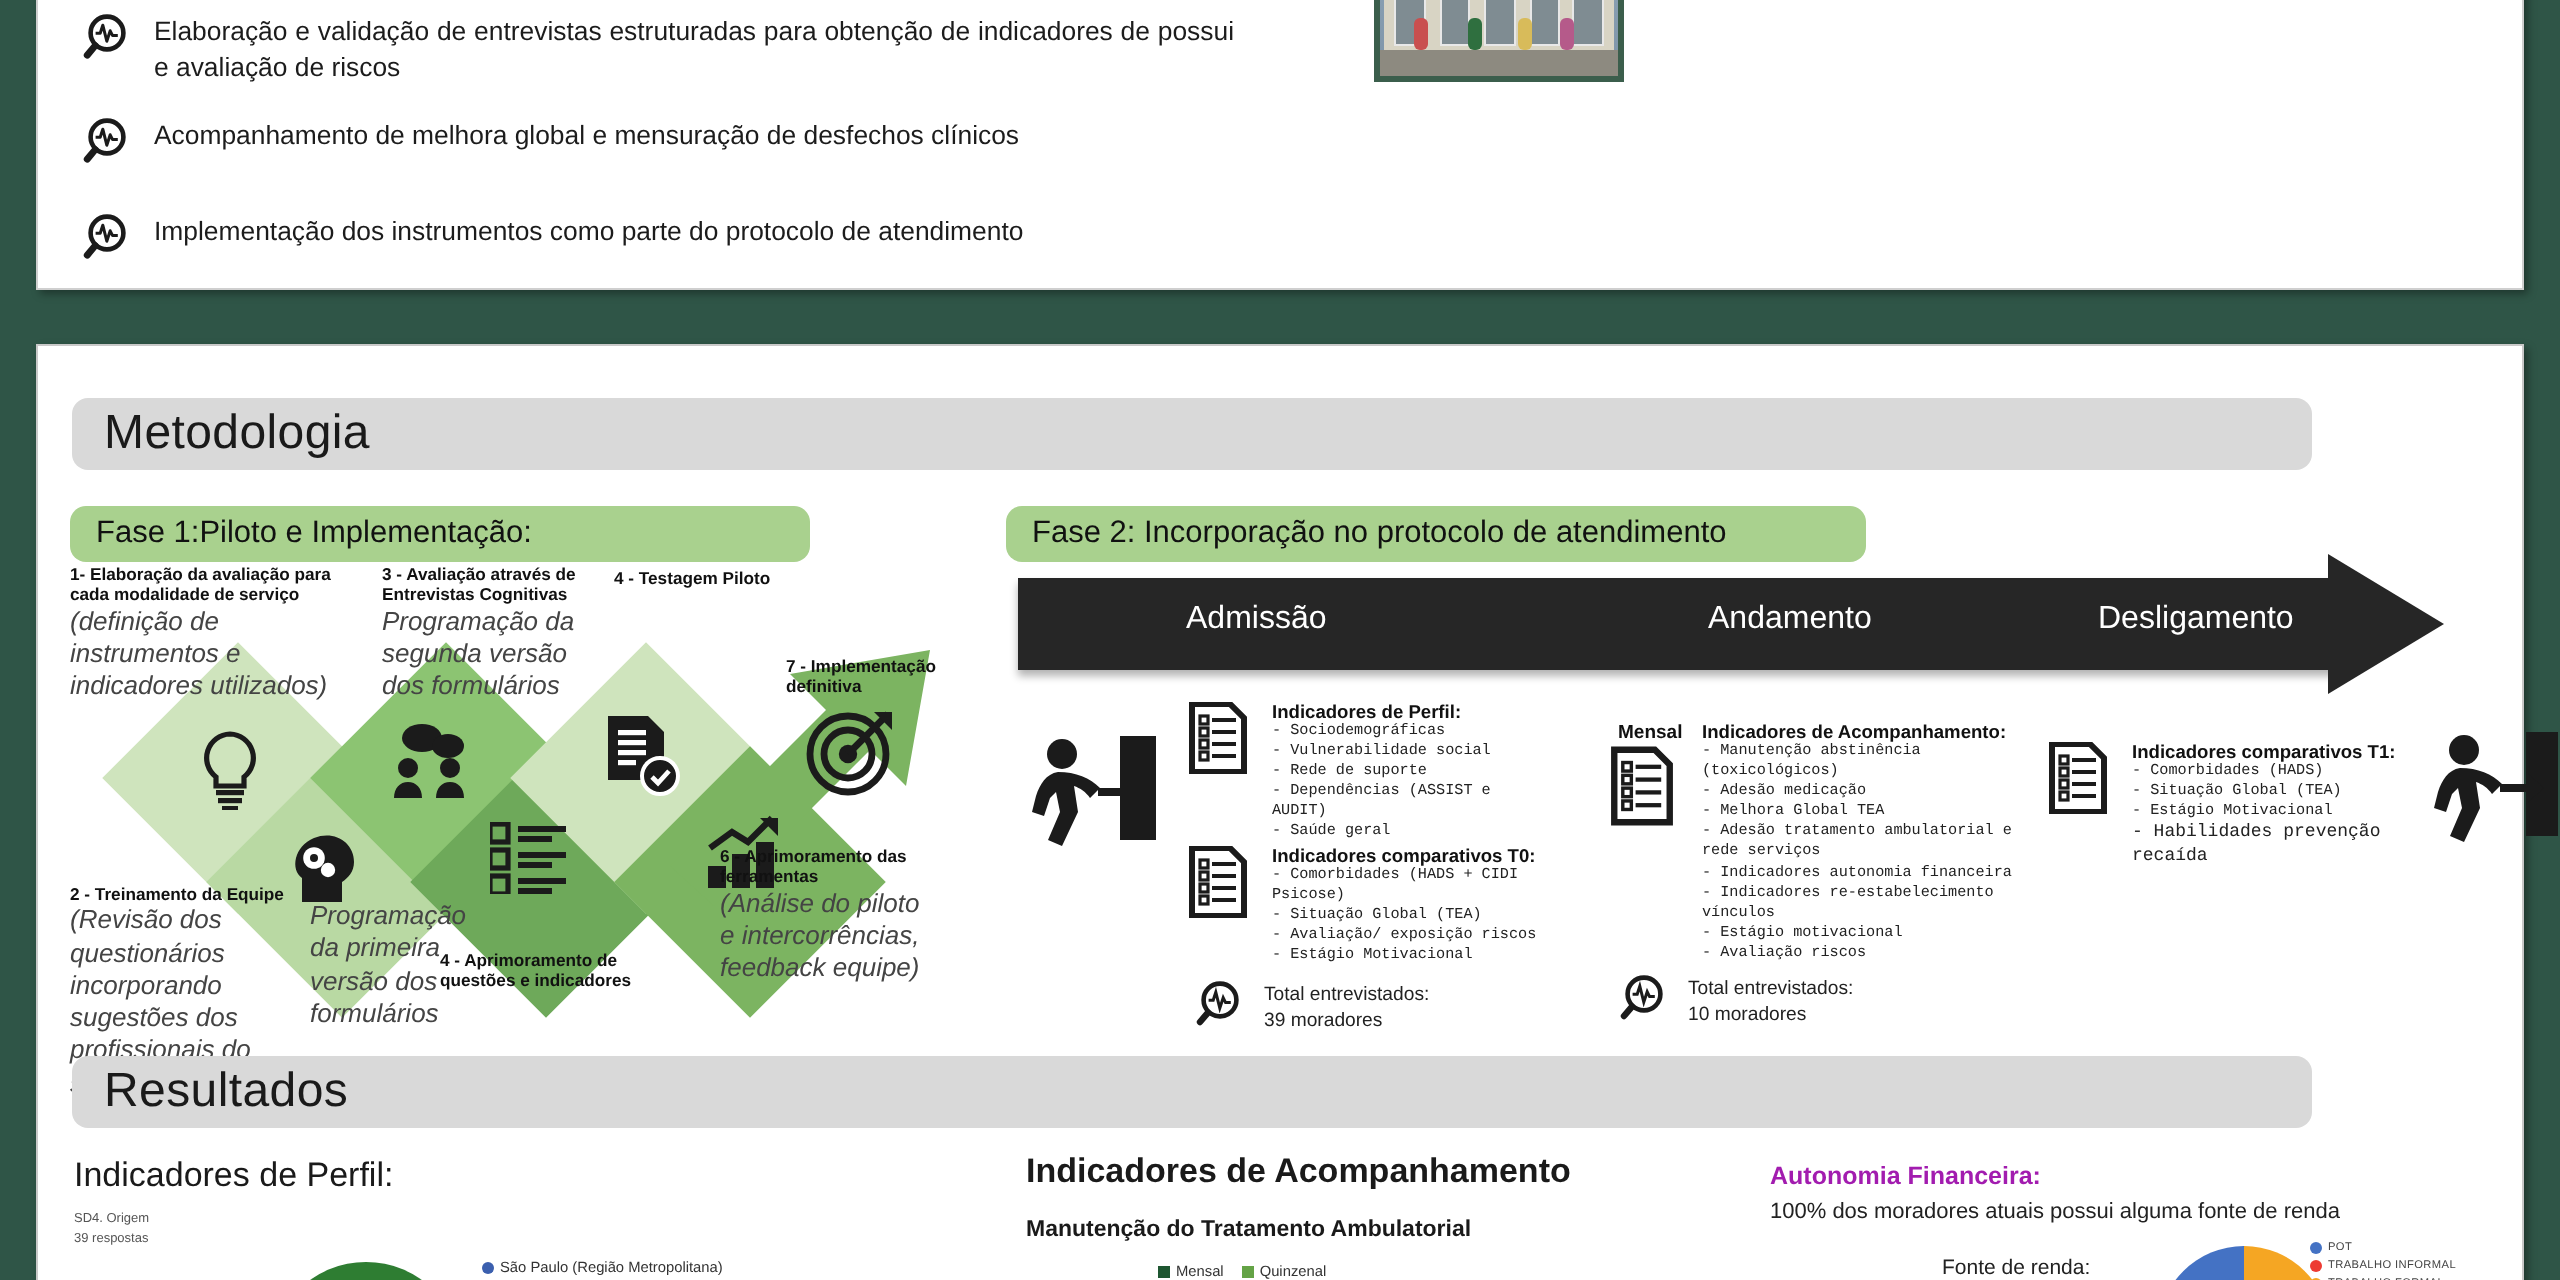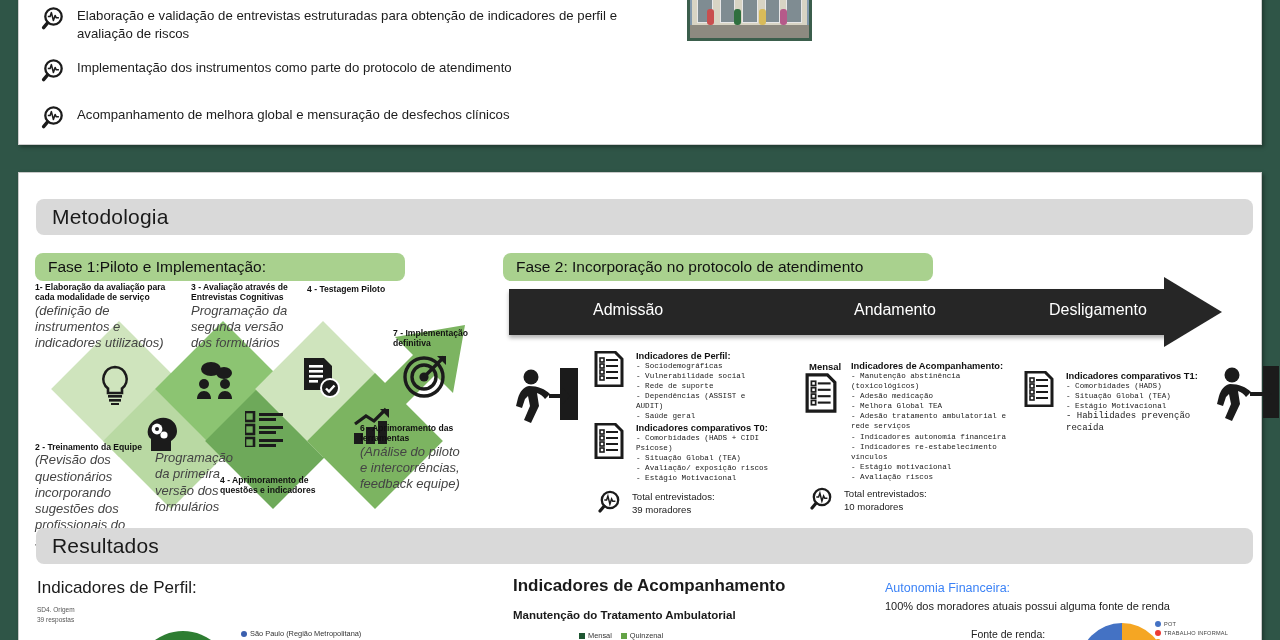--- a/index.html
+++ b/index.html
@@ -39,24 +39,24 @@
   
   .stairs-wrap { position: absolute; left: 810px; top: -95px; width: 440px; height: 220px; }
 
   
   .card-main {
     position: absolute; left: 18px; top: 172px; width: 1244px; height: 540px;
     background: #fff; border: 1px solid #c9c9c9;
     box-shadow: 2px 2px 4px rgba(0,0,0,.35);
   }
   .section-bar {
-    position: absolute; left: 17px; width: 1217px; height: 36px;
+    position: absolute; left: 17px; width: 1120px; height: 36px;
     background: #d9d9d9; border-radius: 8px;
     display: flex; align-items: center; padding-left: 16px;
-    font-size: 21px; color: #1a1a1a; letter-spacing: .2px;
+    font-size: 24px; color: #1a1a1a; letter-spacing: .2px;
   }
   #bar-metodologia { top: 26px; }
   #bar-resultados { top: 355px; }
 
   .fase-pill {
     position:absolute; background:#a9d18e; border-radius:8px;
     display:flex; align-items:center; padding-left:13px;
     font-size:15.5px; color:#111; height:28px;
   }
   #fase1 { left: 16px; top: 80px; width: 370px; }
@@ -91,62 +91,62 @@
   
   .res-head { position:absolute; font-size:17px; color:#1a1a1a; }
   .res-sub { position:absolute; font-weight:bold; font-size:11.5px; color:#1a1a1a; }
   .tiny { position:absolute; font-size:6.5px; color:#555; line-height:1.5; }
   .legend-row { position:absolute; display:flex; gap:9px; align-items:center; }
   .lg { display:flex; align-items:center; gap:3px; font-size:7.4px; color:#333; }
   .sw { width:6px; height:6px; display:inline-block; }
   .lg-dot { width:6px; height:6px; border-radius:50%; display:inline-block; }
   .vlegend { position:absolute; display:flex; flex-direction:column; gap:3px; }
   .vlegend .lg { font-size:5.6px; color:#444; letter-spacing:.2px; }
-  .auto-title { position:absolute; font-weight:normal; font-size:12.5px; color:#3b82f6; }
+  .auto-title { position:absolute; font-weight:bold; font-size:12.5px; color:#a21caf; }
   .auto-txt { position:absolute; font-size:11px; color:#222; }
   .fonte-txt { position:absolute; font-size:10.5px; color:#222; }
   .donut { position:absolute; border-radius:50%; }
 </style>
 </head>
 <body>
 
 <div class="poster">
 
   <div class="card-top">
 
     <div class="bullets">
       <div class="bullet">
         <span class="mag">
           <svg width="28" height="28" viewBox="0 0 28 28">
             <circle cx="12.5" cy="11.5" r="8.2" fill="none" stroke="#1b1b1b" stroke-width="2.3"></circle>
             <path d="M6.8 11.6h2.3l1.3-4 2 8 1.7-5.2 1.2 2.4h2.6" fill="none" stroke="#1b1b1b" stroke-width="1.5" stroke-linejoin="round"></path>
             <path d="M6.6 17.8 2.6 22.6" stroke="#1b1b1b" stroke-width="3.4" stroke-linecap="round"></path>
           </svg>
         </span>
-        <span class="btext">Elaboração e validação de entrevistas estruturadas para obtenção de indicadores de perfil e avaliação de riscos</span>
+        <span class="btext">Elaboração e validação de entrevistas estruturadas para obtenção de indicadores de possui e avaliação de riscos</span>
       </div>
       <div class="bullet">
         <span class="mag">
           <svg width="28" height="28" viewBox="0 0 28 28">
             <circle cx="12.5" cy="11.5" r="8.2" fill="none" stroke="#1b1b1b" stroke-width="2.3"></circle>
             <path d="M6.8 11.6h2.3l1.3-4 2 8 1.7-5.2 1.2 2.4h2.6" fill="none" stroke="#1b1b1b" stroke-width="1.5" stroke-linejoin="round"></path>
             <path d="M6.6 17.8 2.6 22.6" stroke="#1b1b1b" stroke-width="3.4" stroke-linecap="round"></path>
           </svg>
         </span>
-        <span class="btext">Implementação dos instrumentos como parte do protocolo de atendimento</span>
+        <span class="btext">Acompanhamento de melhora global e mensuração de desfechos clínicos</span>
       </div>
       <div class="bullet">
         <span class="mag">
           <svg width="28" height="28" viewBox="0 0 28 28">
             <circle cx="12.5" cy="11.5" r="8.2" fill="none" stroke="#1b1b1b" stroke-width="2.3"></circle>
             <path d="M6.8 11.6h2.3l1.3-4 2 8 1.7-5.2 1.2 2.4h2.6" fill="none" stroke="#1b1b1b" stroke-width="1.5" stroke-linejoin="round"></path>
             <path d="M6.6 17.8 2.6 22.6" stroke="#1b1b1b" stroke-width="3.4" stroke-linecap="round"></path>
           </svg>
         </span>
-        <span class="btext">Acompanhamento de melhora global e mensuração de desfechos clínicos</span>
+        <span class="btext">Implementação dos instrumentos como parte do protocolo de atendimento</span>
       </div>
     </div>
 
     <div class="photo">
       <div class="sky"></div>
 
       <div class="store"></div>
       <div class="door" style="left:6%"></div>
       <div class="door" style="left:25%"></div>
       <div class="door" style="left:44%"></div>

